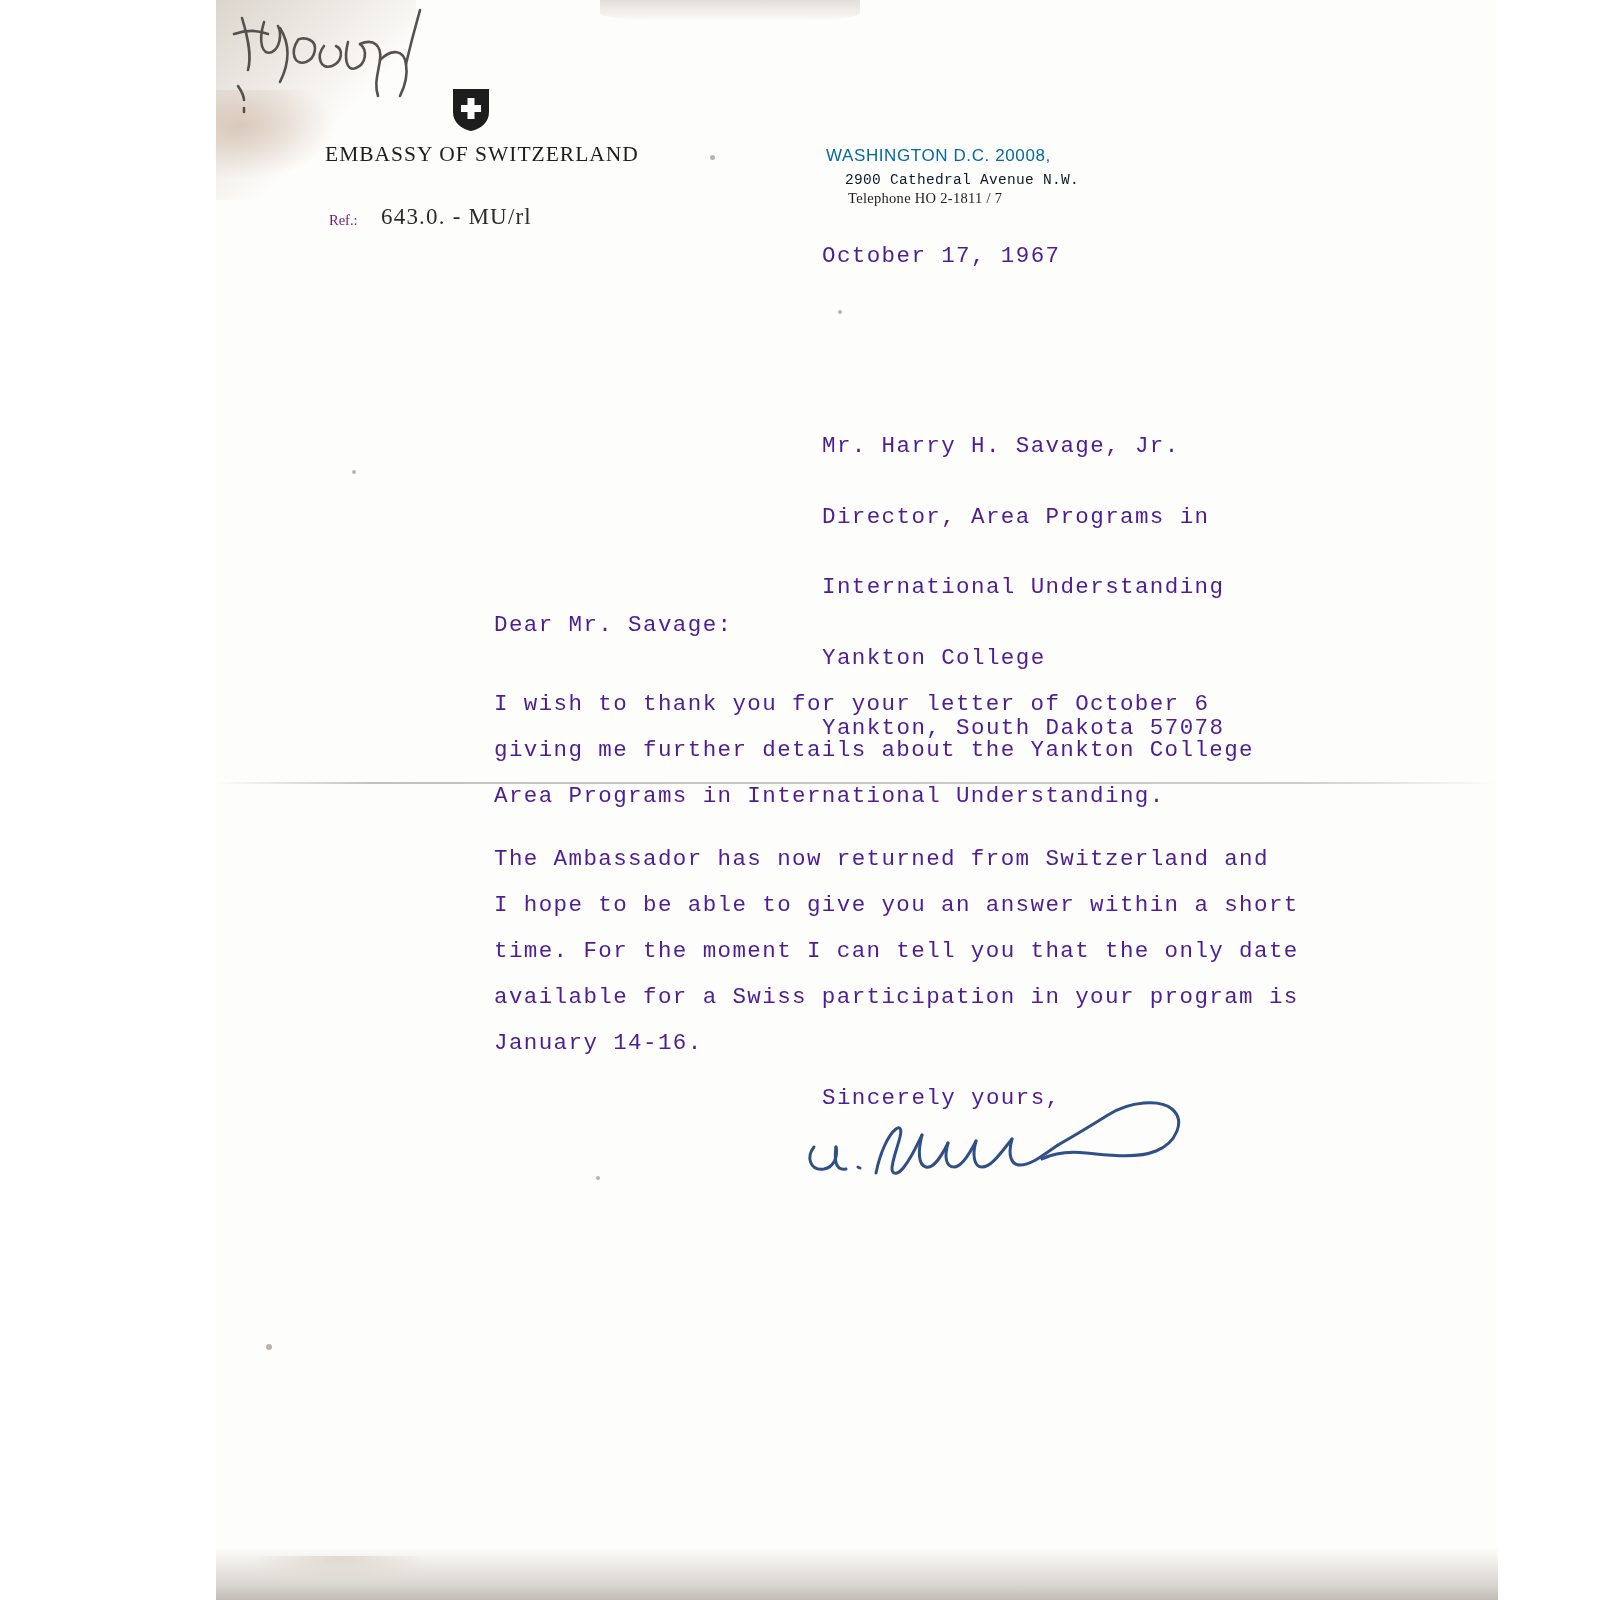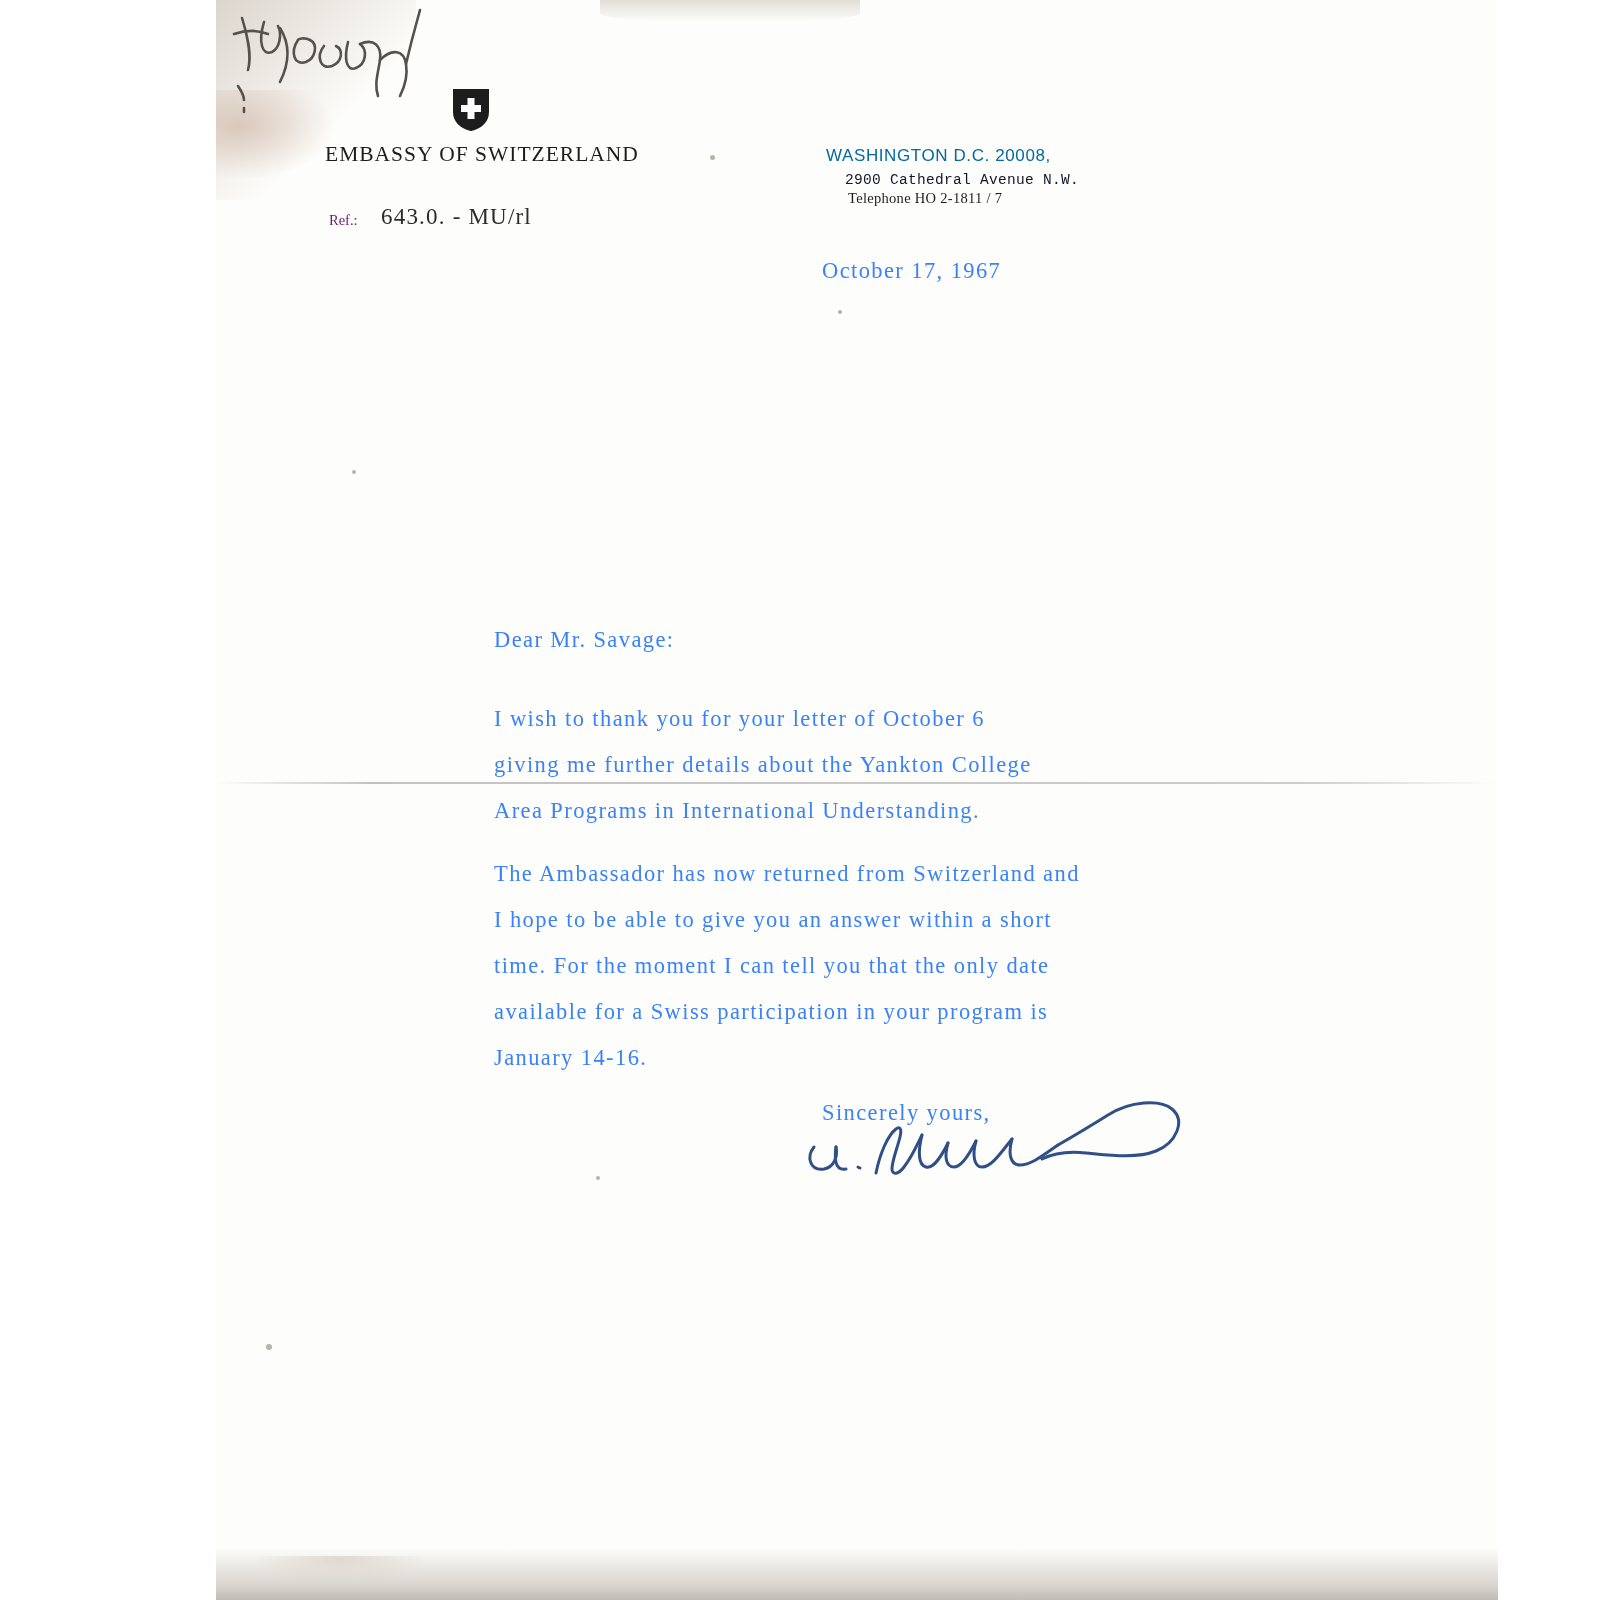--- a/index.html
+++ b/index.html
@@ -166,25 +166,24 @@
     top: 204px;
     font-family: Liberation Serif, serif;
     font-size: 23px;
     letter-spacing: 1.2px;
     color: #2b2b2b;
     white-space: nowrap;
   }
 
   
   .tw {
-    font-family: Liberation Serif, serif;
-    color: #3b82f6;
+    font-family: Liberation Mono, monospace;
+    color: #4c1d95;
     letter-spacing: 1.4px;
     white-space: pre;
-    margin-top: 15px;
   }
   .date {
     position: absolute;
     left: 822px;
     top: 243px;
     font-size: 22.5px;
   }
   .addressee {
     position: absolute;
     left: 822px;
@@ -283,20 +282,27 @@
   <div class="lh-name">EMBASSY OF SWITZERLAND</div>
   <div class="lh-addr-1">WASHINGTON D.C. 20008,</div>
   <div class="lh-addr-2">2900 Cathedral Avenue N.W.</div>
   <div class="lh-addr-3">Telephone HO 2-1811 / 7</div>
 
   <div class="ref-label">Ref.:</div>
   <div class="ref-value">643.0. - MU/rl</div>
 
   <div class="tw date">October 17, 1967</div>
 
+  <div class="tw addressee">
+    <div>Mr. Harry H. Savage, Jr.</div>
+    <div>Director, Area Programs in</div>
+    <div>International Understanding</div>
+    <div>Yankton College</div>
+    <div>Yankton, South Dakota 57078</div>
+  </div>
 
   <div class="tw salutation">Dear Mr. Savage:</div>
 
   <div class="tw para para1">I wish to thank you for your letter of October 6
 giving me further details about the Yankton College
 Area Programs in International Understanding.</div>
   <div class="tw para para2">The Ambassador has now returned from Switzerland and
 I hope to be able to give you an answer within a short
 time. For the moment I can tell you that the only date
 available for a Swiss participation in your program is

